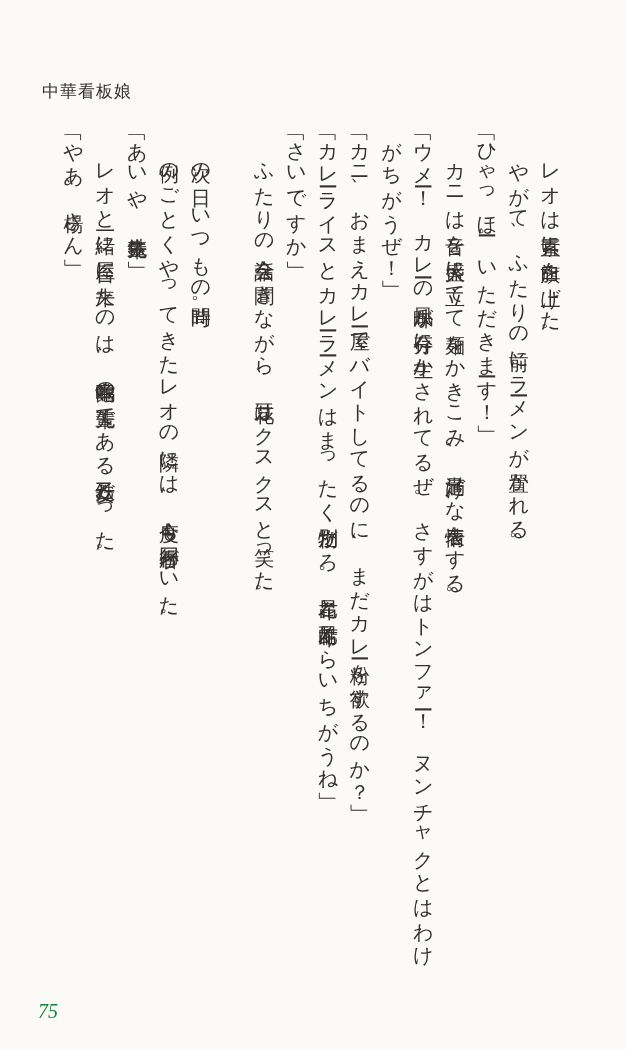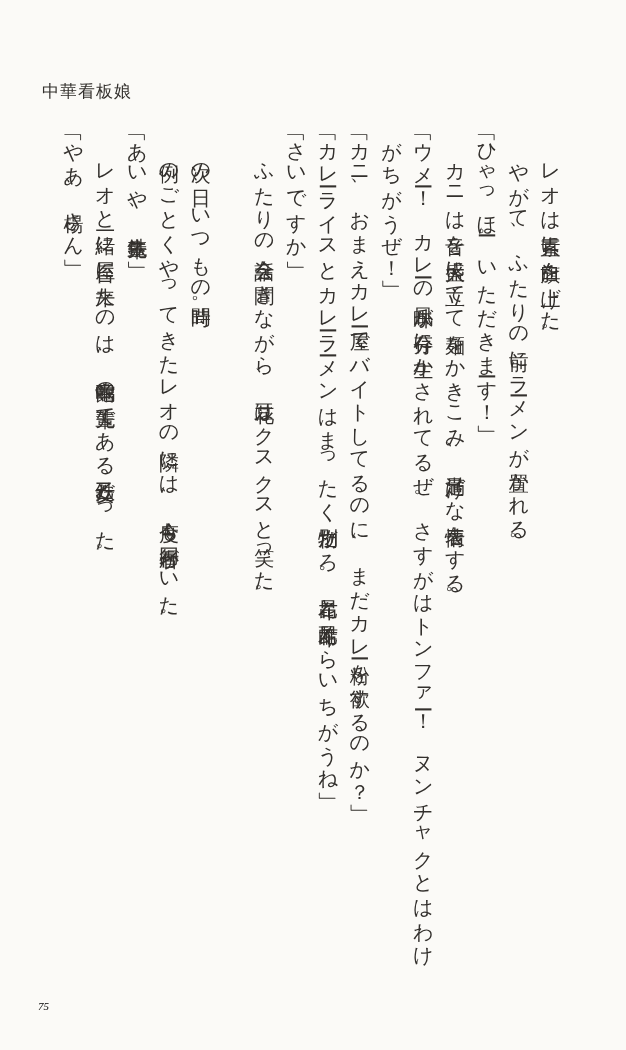--- a/index.html
+++ b/index.html
@@ -47,23 +47,23 @@
   .body-text p.narrative {
     text-indent: 21px;
   }
   .body-text p.blank {
     
   }
   .page-number {
     position: absolute;
     left: 38px;
     top: 1000px;
-    font-size: 11px;
+    font-size: 20px;
     font-style: italic;
-    color: #000000;
+    color: #15803d;
   }
 </style>
 </head>
 <body>
 
 <div class="page">
 
   <div class="running-header">中華看板娘</div>
 
   <div class="body-text">

